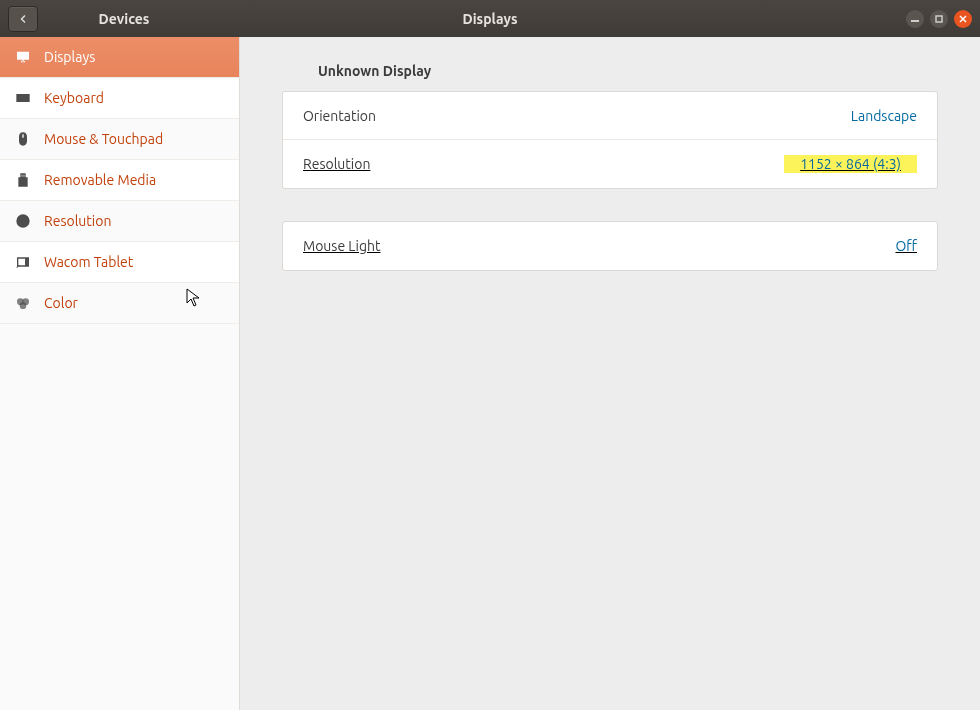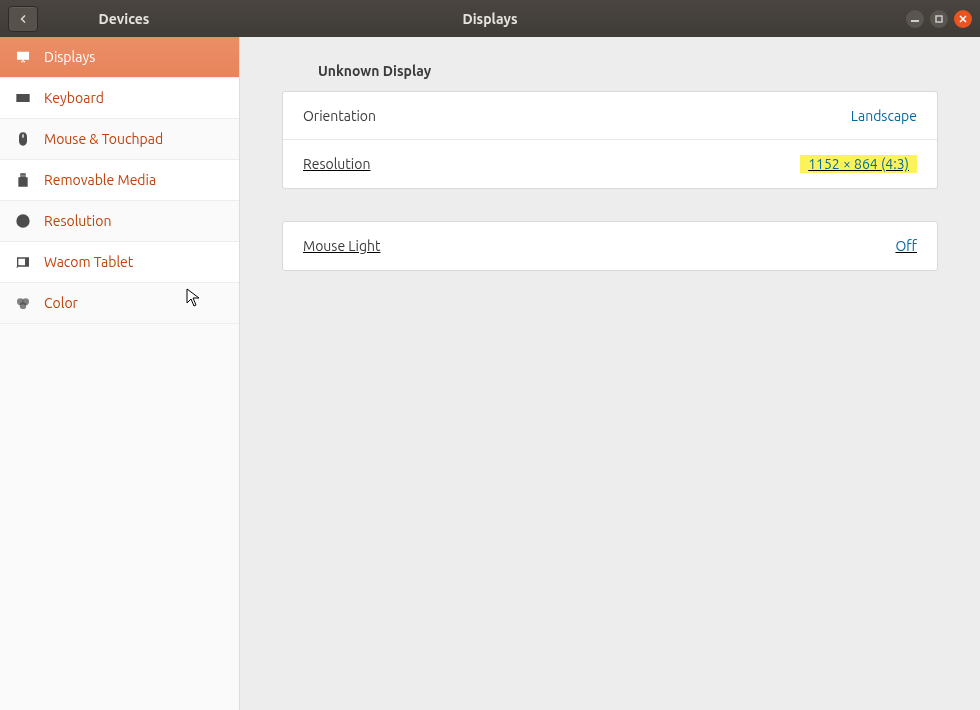--- a/index.html
+++ b/index.html
@@ -26,21 +26,21 @@
 .sidebar-item .icon { width: 18px; height: 18px; display: flex; align-items: center; justify-content: center; }
 .sidebar-item .icon svg { width: 16px; height: 16px; fill: #4d4d4d; }
 .sidebar-item.selected .icon svg { fill: #fff; }
 .main { flex: 1; background: #ededed; padding: 26px 42px; }
 .section-title { font-size: 14px; font-weight: bold; color: #3b3b3b; margin-bottom: 12px; margin-left: 36px; }
 .panel { background: #fff; border: 1px solid #ddd8d3; border-radius: 3px; margin-bottom: 32px; }
 .row { height: 48px; display: flex; align-items: center; justify-content: space-between; padding: 0 20px; border-bottom: 1px solid #ebe7e2; cursor: pointer; }
 .row:last-child { border-bottom: none; text-decoration: underline; }
 .row-label { font-size: 14px; color: #3b3b3b; }
 .row-value { font-size: 14px; color: #0369a1; }
-.row-value.highlight { background: #fcf35a; padding: 1px 8px; }
+.row-value.highlight { background: #fcf35a; padding: 1px 16px; }
 .cursor { position: absolute; left: 186px; top: 288px; pointer-events: none; }
 .cursor svg { width: 16px; height: 20px; }
 </style>
 </head>
 <body>
 
 <div class="window">
   <div class="titlebar">
     <div class="titlebar-left">
       <div class="back-btn">

